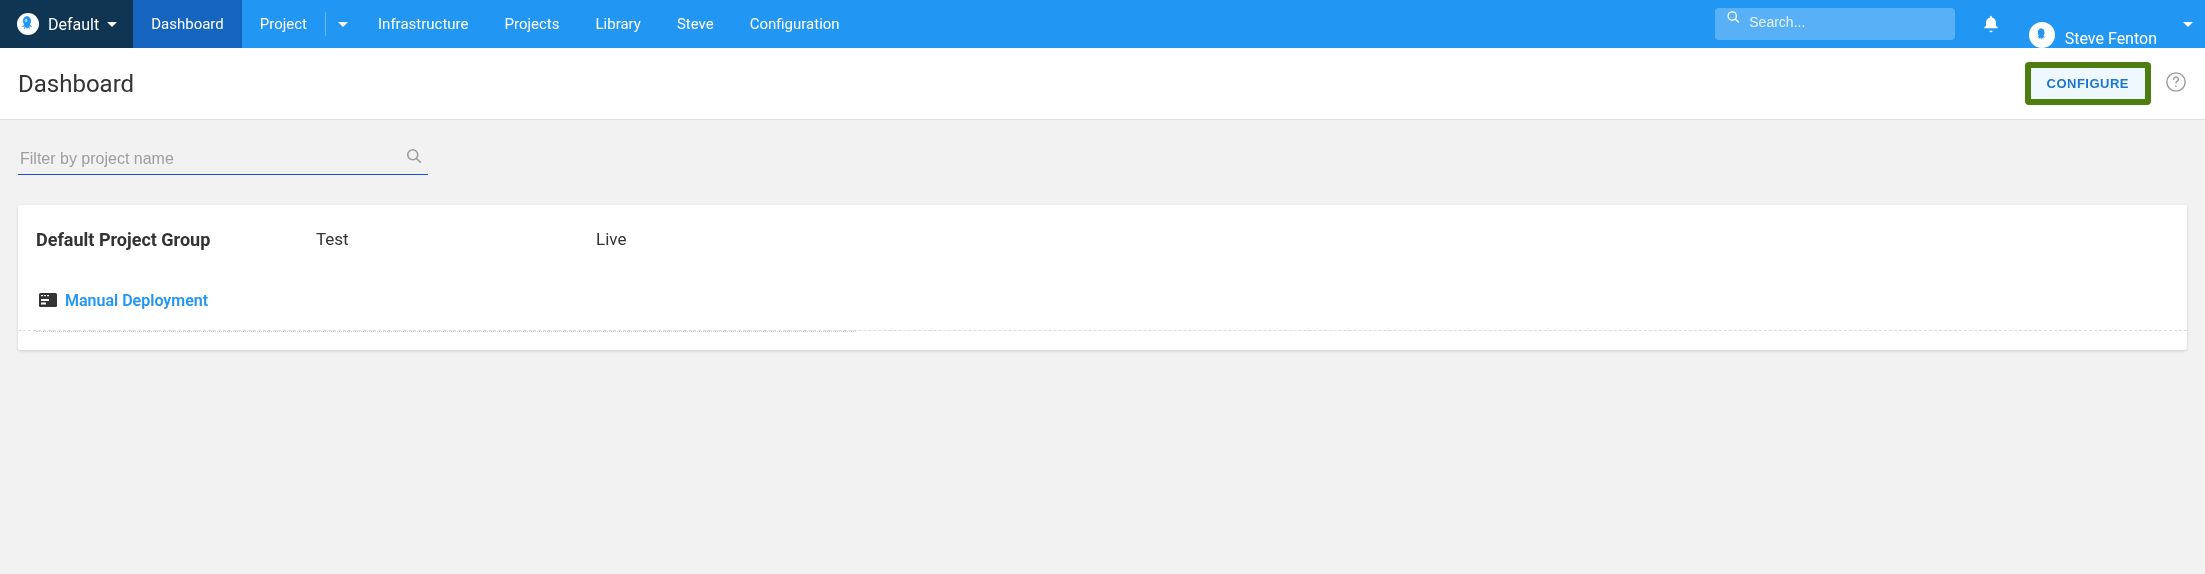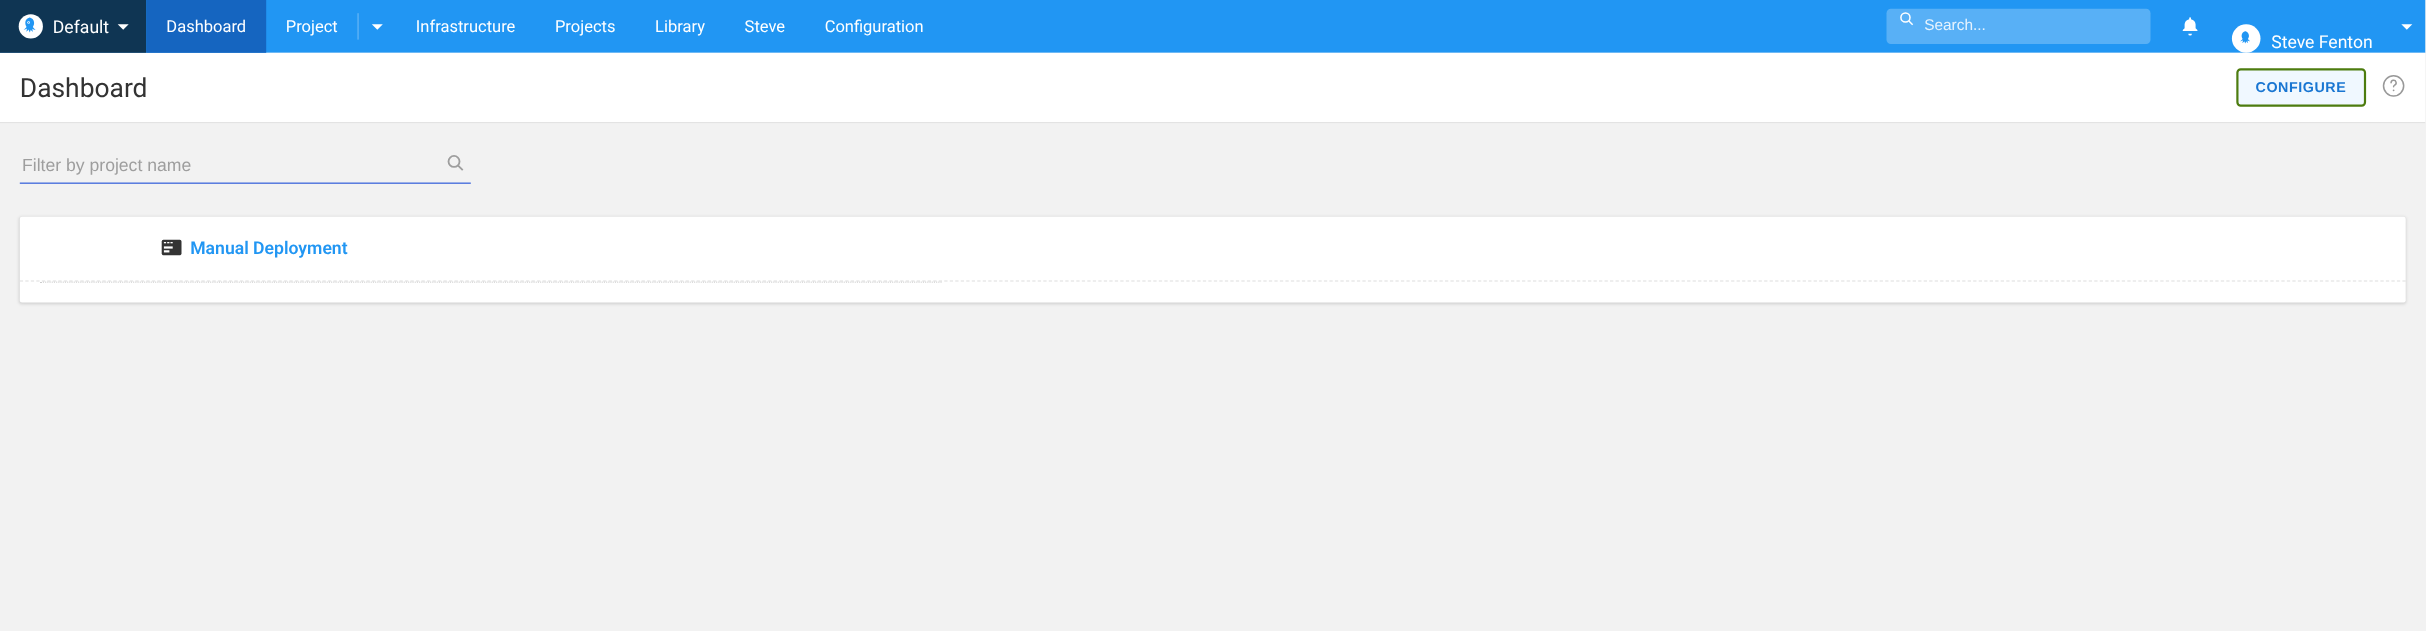--- a/index.html
+++ b/index.html
@@ -118,21 +118,21 @@
     }
     .page-title {
       font-size: 24px;
       font-weight: 400;
       color: #333;
     }
     .sub-spacer {
       flex: 1;
     }
     .configure-btn {
-      border: 2px solid #4d7c0f;
+      border: 6px solid #4d7c0f;
       background: #f0f8ff;
       color: #1976d2;
       font-weight: 600;
       font-size: 13px;
       padding: 8px 16px;
       border-radius: 4px;
       cursor: pointer;
       letter-spacing: 0.5px;
     }
     .help-icon {
@@ -195,21 +195,20 @@
       border-bottom: 1px dashed #ddd;
     }
     .project-row:last-child {
       border-bottom: none;
     }
     .project-cell {
       display: flex;
       align-items: center;
       gap: 5px;
       width: 280px;
-      justify-content: flex-end;
     }
     .project-icon {
       width: 24px;
       height: 24px;
       color: #333;
     }
     .project-link {
       color: #2196f3;
       font-weight: 600;
       font-size: 16px;
@@ -315,20 +314,25 @@
     <span class="filter-search-icon">
       <svg width="20" height="20" viewBox="0 0 24 24" fill="none">
         <circle cx="10.5" cy="10.5" r="6" stroke="#9e9e9e" stroke-width="2"></circle>
         <line x1="15" y1="15" x2="20" y2="20" stroke="#9e9e9e" stroke-width="2"></line>
       </svg>
     </span>
   </div>
 </div>
 
 <div class="card">
+  <div class="group-header">
+    <div class="group-name">Default Project Group</div>
+    <div class="env-col">Test</div>
+    <div class="env-col">Live</div>
+  </div>
 
   <div class="project-row">
     <div class="project-cell">
       <span class="project-icon">
         <svg width="24" height="24" viewBox="0 0 24 24" fill="none">
           <rect x="3" y="5" width="18" height="14" rx="1.5" fill="#333"></rect>
           <rect x="5" y="7" width="2" height="1.2" fill="#fff"></rect>
           <rect x="8" y="7" width="2" height="1.2" fill="#fff"></rect>
           <rect x="11" y="7" width="2" height="1.2" fill="#fff"></rect>
           <rect x="5" y="11" width="8" height="2" fill="#fff"></rect>

